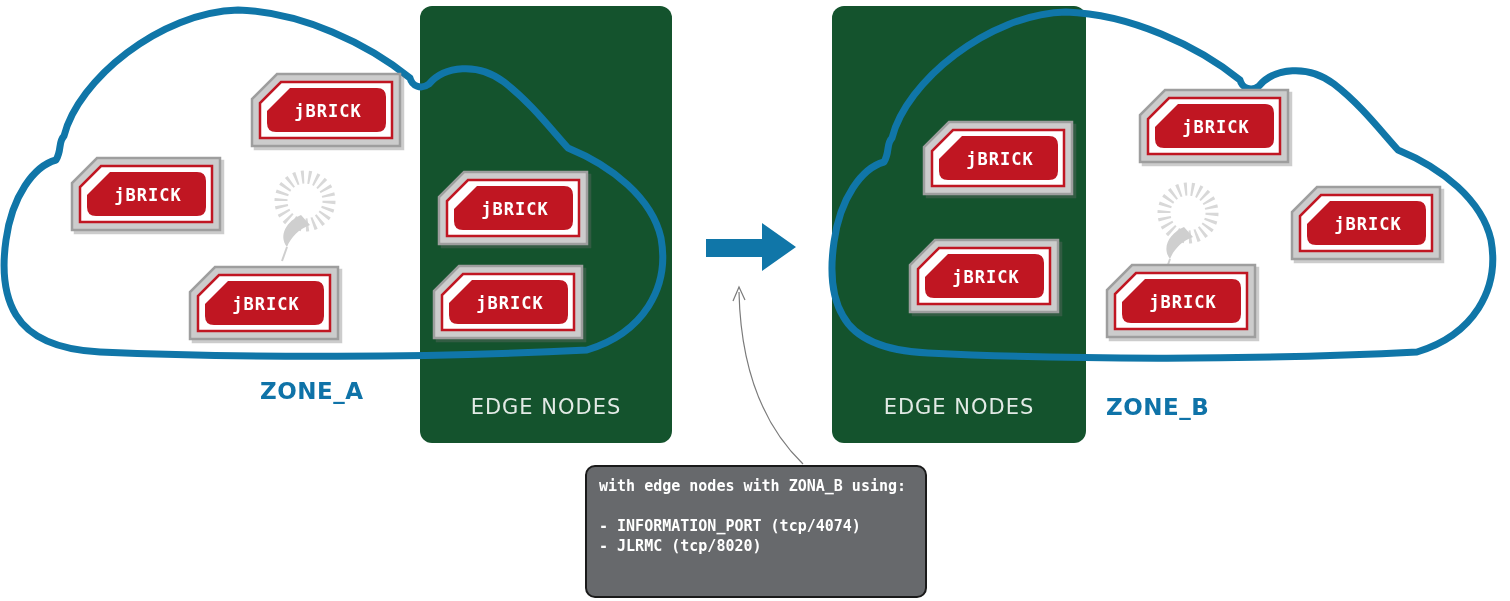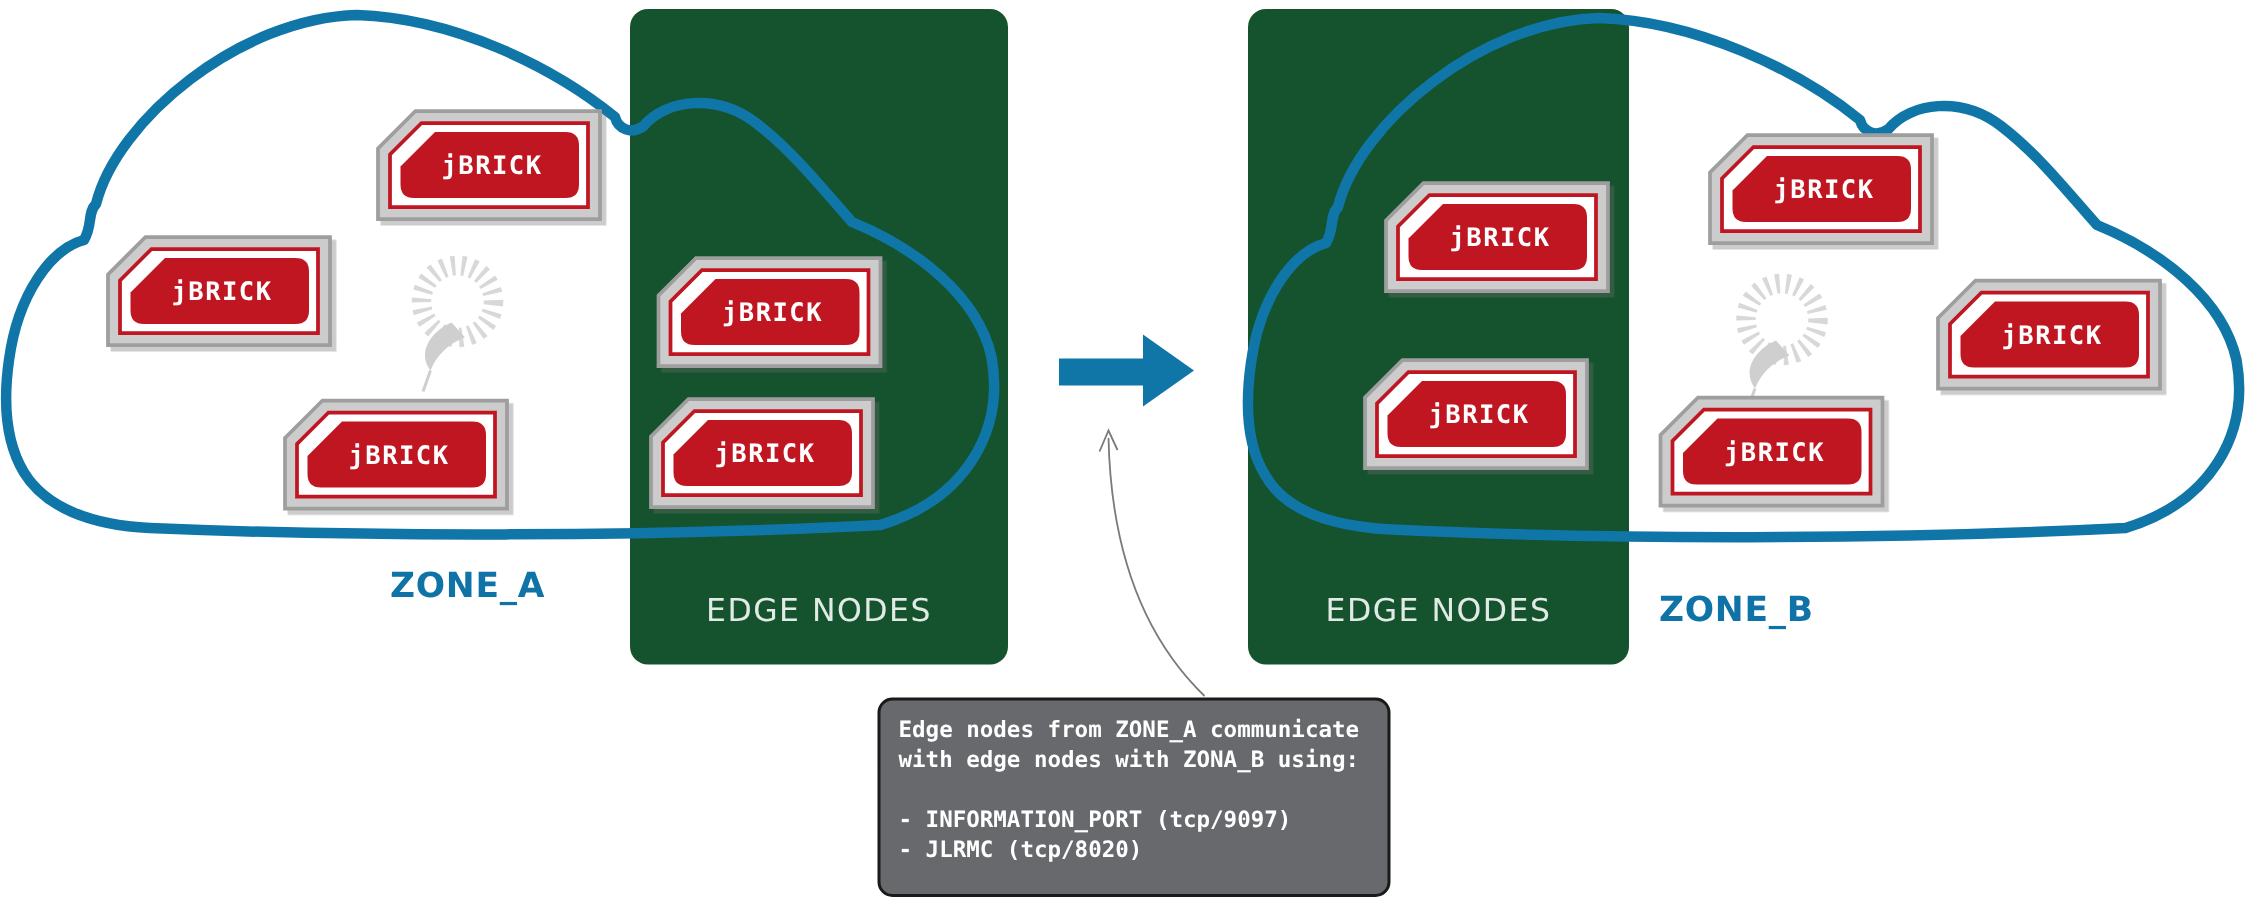--- a/index.html
+++ b/index.html
@@ -165,20 +165,19 @@
     <svg viewBox="0 0 152 76">
         <use href="#badgeFrame"></use>
       </svg>
     <span class="badge-label">jBRICK</span>
   </div>
 
   <div class="zone-label" style="left:260px; top:378px;">ZONE_A</div>
   <div class="zone-label" style="left:1106px; top:370px;margin-top:24px;">ZONE_B</div>
 
   <div class="annotation">
-    <div class="ann-line">Edge nodes from ZONE_A communicate</div>
     <div class="ann-line">with edge nodes with ZONA_B using:</div>
     <div class="ann-line"></div>
-    <div class="ann-line">- INFORMATION_PORT (tcp/9097)</div>
+    <div class="ann-line">- INFORMATION_PORT (tcp/4074)</div>
     <div class="ann-line">- JLRMC (tcp/8020)</div>
   </div>
 
 </div>
 
 </body></html>

